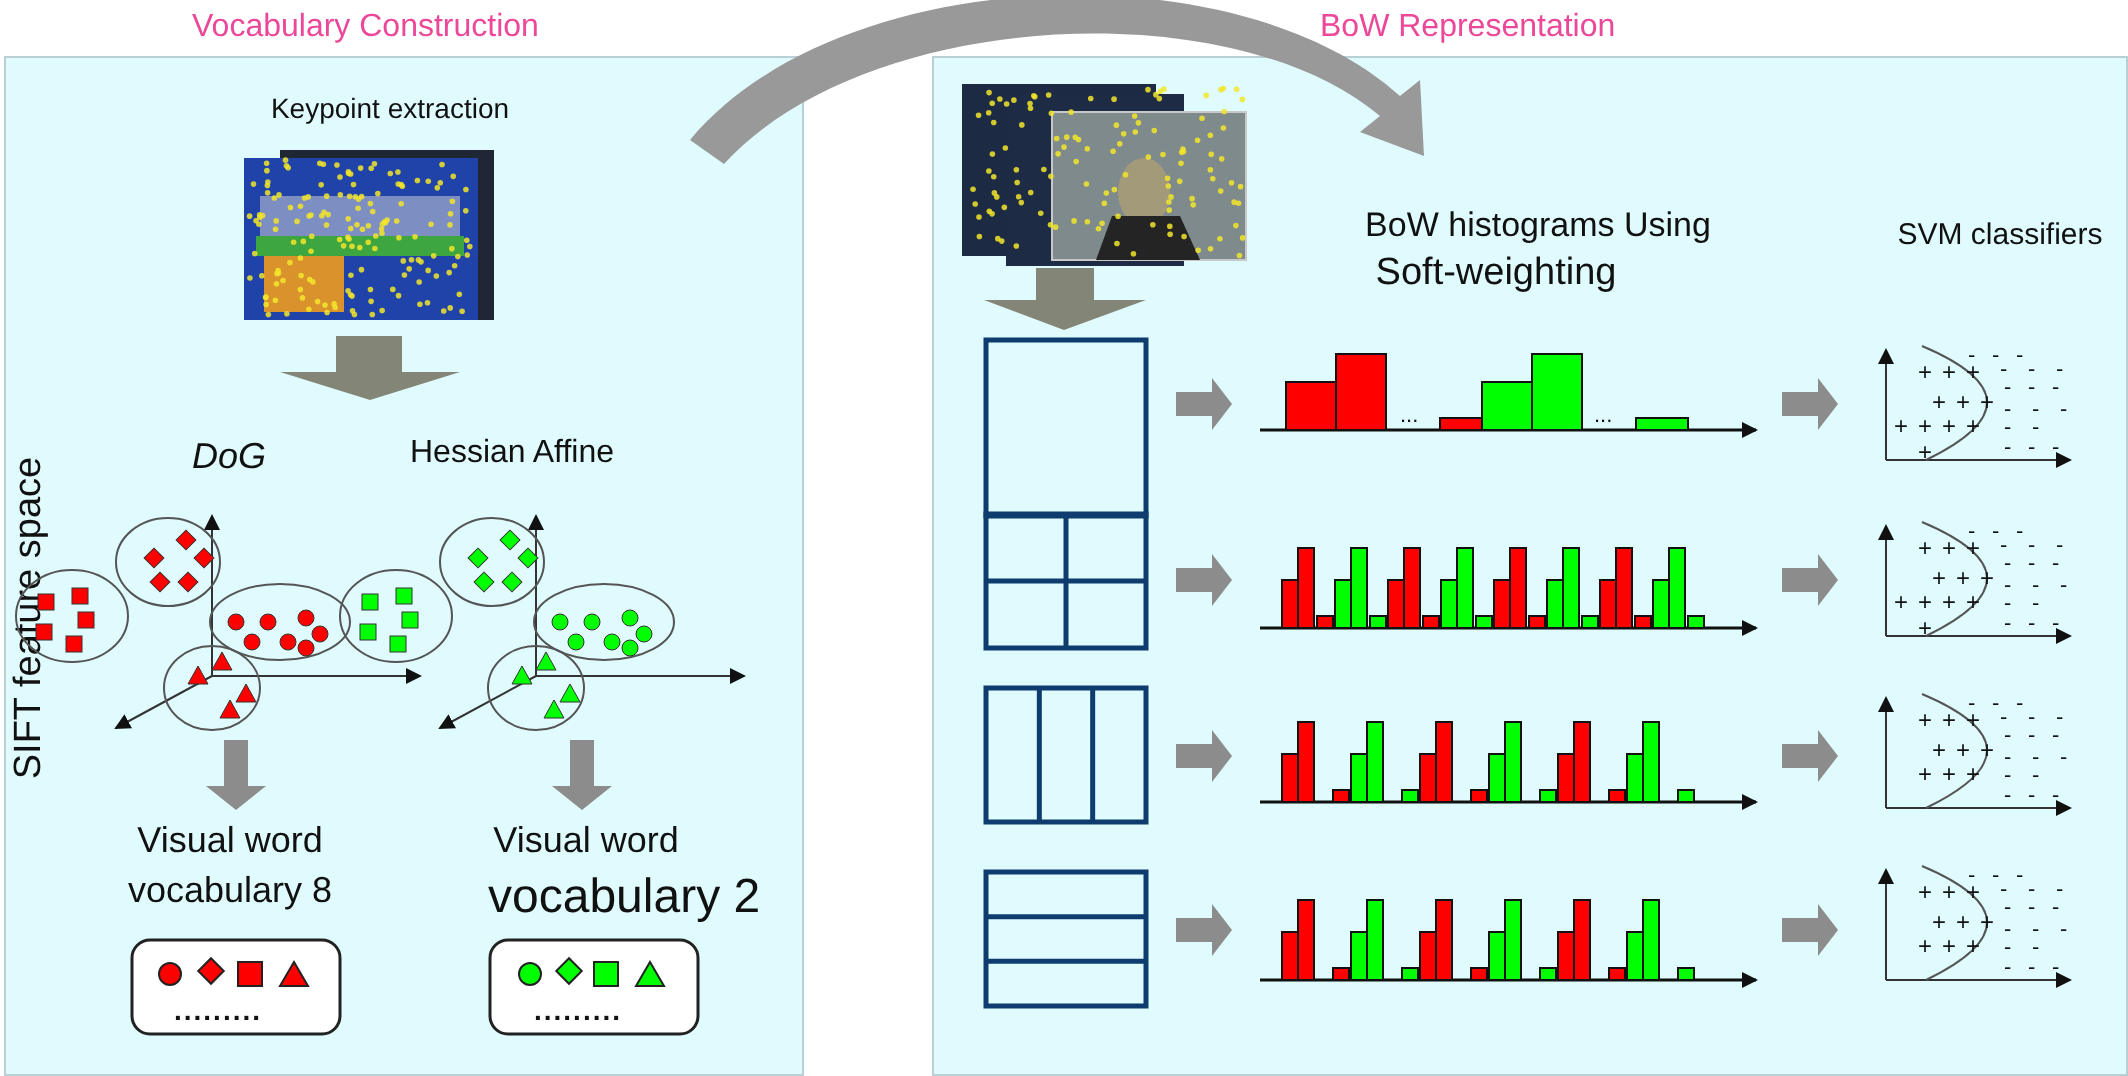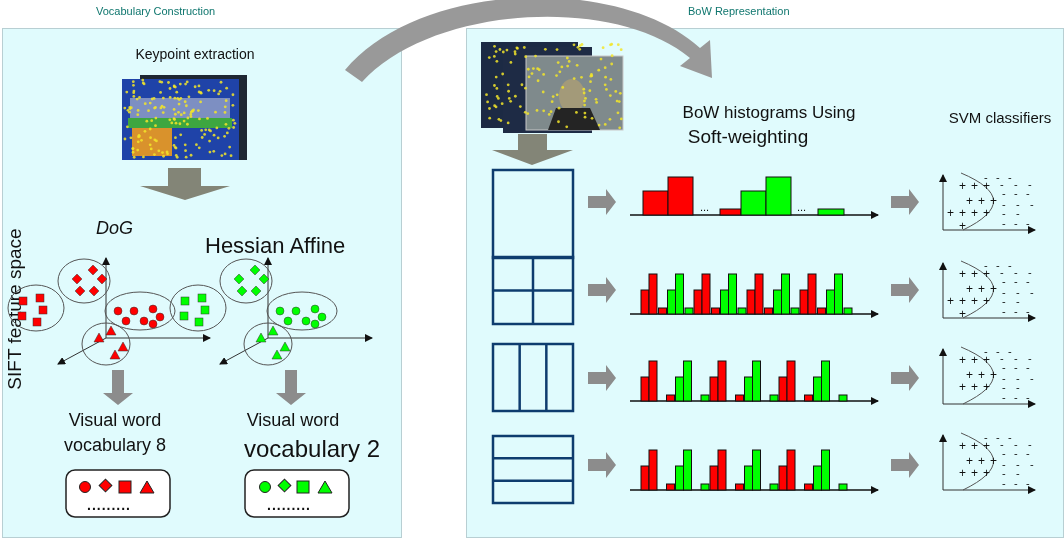--- a/index.html
+++ b/index.html
@@ -1,36 +1,36 @@
 <!DOCTYPE html>
 <html><head>
 <meta charset="utf-8">
 <style>
   html, body { margin:0; padding:0; background:#ffffff; }
   body { width:1064px; height:538px; position:relative; overflow:hidden;
          font-family:"Liberation Sans", sans-serif; color:#111; }
   .panel { position:absolute; background:#e0fbfd; border:1px solid #b8cfd3; }
   #panel-left { left:2px; top:28px; width:398px; height:508px; }
   #panel-right { left:466px; top:28px; width:596px; height:508px; }
-  .section-title { position:absolute; font-size:11px; color:#0f766e; white-space:nowrap; }
+  .section-title { position:absolute; font-size:16px; color:#ec4899; white-space:nowrap; }
   .label { position:absolute; white-space:nowrap; text-align:center; color:#111; }
   svg { position:absolute; left:0; top:0; overflow:visible; }
 </style>
 </head>
 <body>
 
 <div class="section-title" style="left:96px;top:5px;">Vocabulary Construction</div>
-<div class="section-title" style="left:688px;top:5px;">BoW Representation</div>
+<div class="section-title" style="left:660px;top:5px;">BoW Representation</div>
 
 <div class="panel" id="panel-left"></div>
 <div class="panel" id="panel-right"></div>
 
 <div class="label" style="left:100px;top:46px;font-size:14px;width:190px;">Keypoint extraction</div>
 <div class="label" style="left:96px;top:218px;font-size:18px;font-style:italic;">DoG</div>
-<div class="label" style="left:205px;top:218px;font-size:22px;margin-top:15px;">Hessian Affine</div>
+<div class="label" style="left:205px;top:218px;font-size:16px;">Hessian Affine</div>
 <div class="label" style="left:-70px;top:298px;font-size:19px;transform:rotate(-90deg);width:170px;">SIFT feature space</div>
 <div class="label" style="left:55px;top:410px;font-size:18px;width:120px;">Visual word</div>
 <div class="label" style="left:50px;top:435px;font-size:18px;width:130px;">vocabulary 8</div>
 <div class="label" style="left:233px;top:410px;font-size:18px;width:120px;">Visual word</div>
 <div class="label" style="left:244px;top:435px;font-size:24px;width:130px;">vocabulary 2</div>
 
 <div class="label" style="left:659px;top:103px;font-size:17px;width:220px;">BoW histograms Using</div>
 <div class="label" style="left:638px;top:126px;font-size:19px;width:220px;">Soft-weighting</div>
 <div class="label" style="left:935px;top:109px;font-size:15px;width:130px;">SVM classifiers</div>
 

